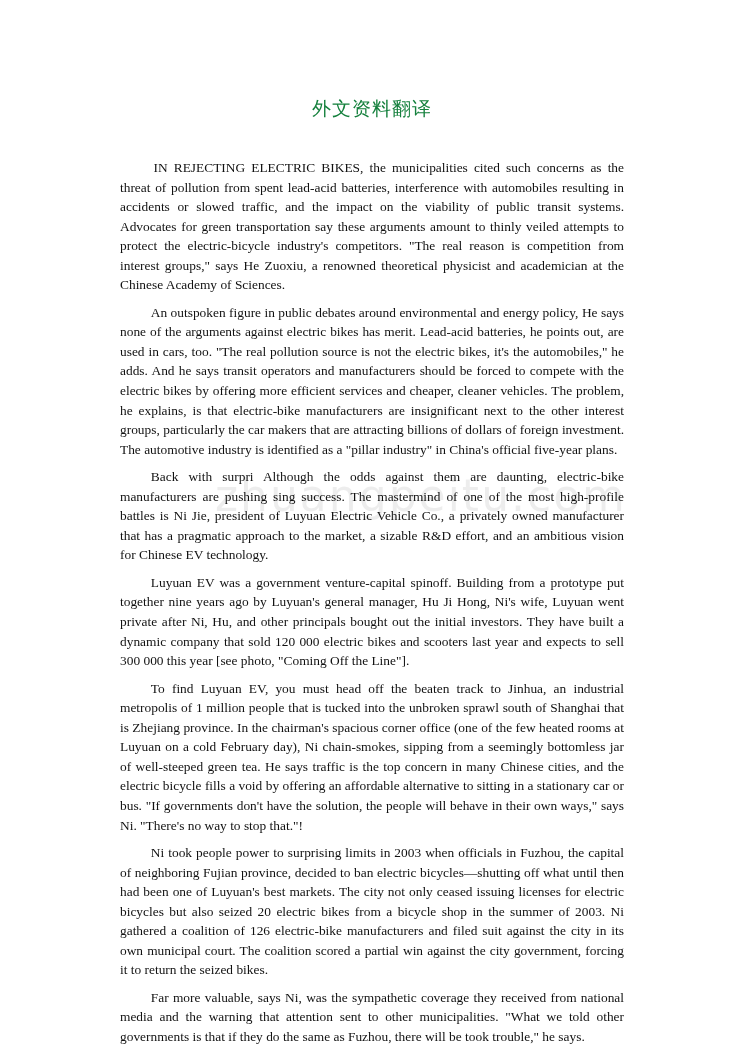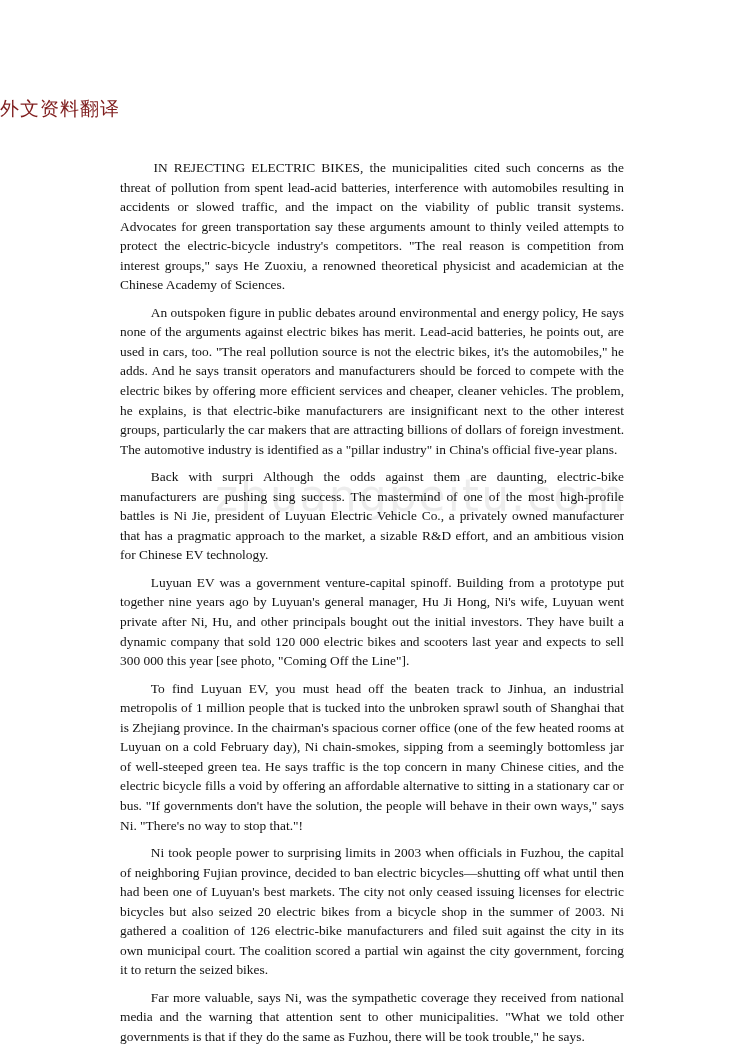--- a/index.html
+++ b/index.html
@@ -1,20 +1,20 @@
 <!DOCTYPE html>
 <html><head>
 <meta charset="utf-8">
 <style>
   html, body { margin: 0; padding: 0; background: #ffffff; }
   body { width: 744px; height: 1052px; position: relative; overflow: hidden; }
   .page { position: absolute; left: 0; top: 0; width: 744px; height: 1052px; background: #fff; }
   .title {
-    position: absolute; left: 0; top: 96px; width: 744px; 
-    font-family: Liberation Mono, monospace; font-size: 19px; color: #7f1d1d; letter-spacing: 1px;
+    position: absolute; left: 0; top: 96px; width: 744px; text-align: center;
+    font-family: Liberation Mono, monospace; font-size: 19px; color: #15803d; letter-spacing: 1px;
   }
   .body {
     position: absolute; left: 112px; top: 150px; width: 520px;
     font-family: "Liberation Serif", serif; font-size: 13.4px; line-height: 19.55px;
     color: #111; text-align: justify;
   }
   .body p { margin: 8px; text-indent: 2.3em; }
   .body p.first { text-indent: 2.5em; }
   .watermark {
     position: absolute; left: 215px; top: 470px; width: 380px; text-align: center;

